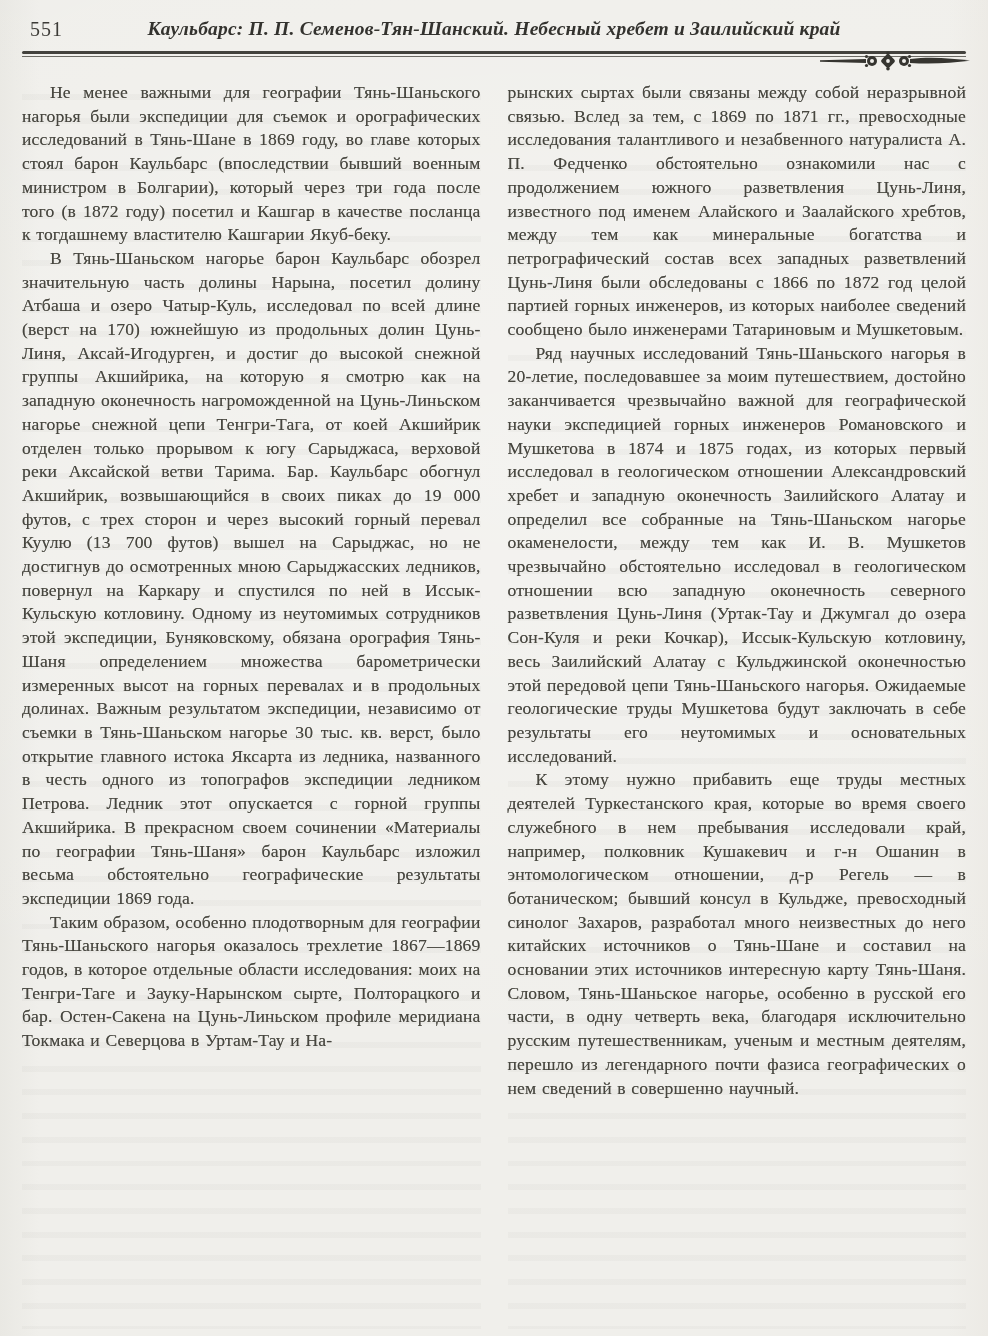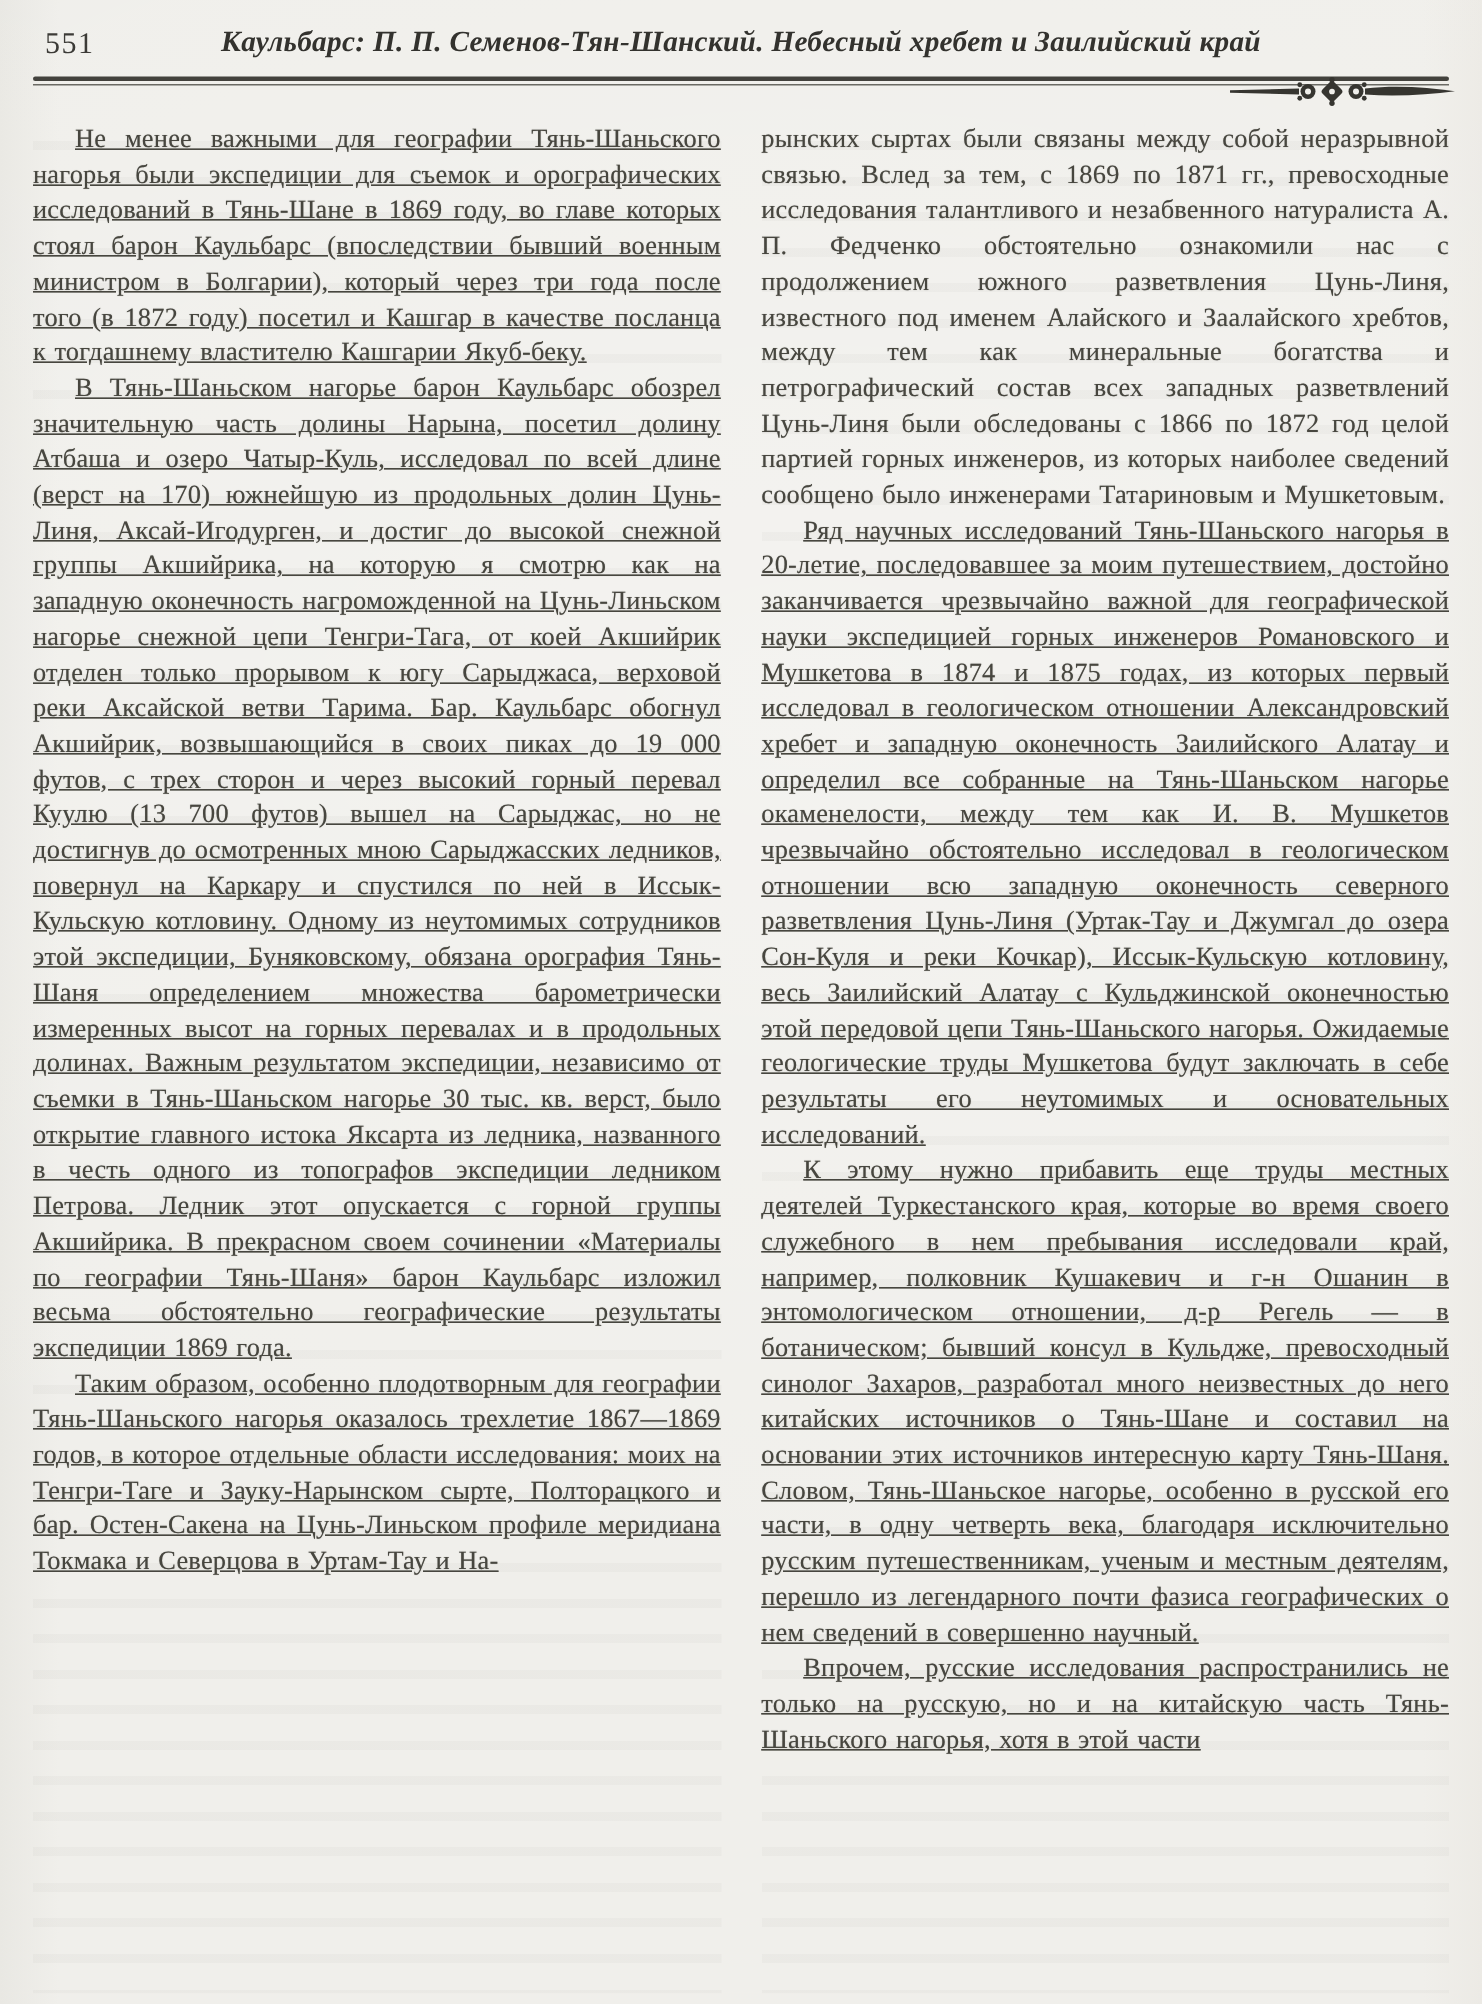--- a/index.html
+++ b/index.html
@@ -68,21 +68,21 @@
     -webkit-hyphens: auto;
     color: #47463f;
     
     background-image: repeating-linear-gradient(
       180deg,
       rgba(0,0,0,0) 0px, rgba(0,0,0,0) 13px,
       rgba(112,110,102,0.045) 13px, rgba(112,110,102,0.045) 19px,
       rgba(0,0,0,0) 19px, rgba(0,0,0,0) 23.7px);
   }
   .para { margin: 0; text-shadow: 0 0 0.6px rgba(70,69,62,0.55); }
-  .para.indent { text-indent: 28px; text-decoration: underline; }
+  .para.indent { text-indent: 28px; }
   .it { font-style: italic; }
 </style>
 </head>
 <body>
 
 <div class="page">
 
   <div class="hdr">
     <span class="page-num">551</span>
     <span class="running-title">Каульбарс: П. П. Семенов-Тян-Шанский. Небесный хребет и Заилийский край</span>
@@ -119,17 +119,16 @@
   <div class="columns">
     <div class="col" id="col-left">
         <p class="para indent"><span>Не менее важными для географии Тянь-Шаньского нагорья были экспедиции для съемок и орографических исследований в Тянь-Шане в 1869 году, во главе которых стоял барон Каульбарс (впоследствии бывший военным министром в Болгарии), который через три года после того (в 1872 году) посетил и Кашгар в качестве посланца к тогдашнему властителю Кашгарии Якуб-беку.</span></p>
         <p class="para indent"><span>В Тянь-Шаньском нагорье барон Каульбарс обозрел значительную часть долины Нарына, посетил долину Атбаша и озеро Чатыр-Куль, исследовал по всей длине (верст на 170) южнейшую из продольных долин Цунь-Линя, Аксай-Игодурген, и достиг до высокой снежной группы Акшийрика, на которую я смотрю как на западную оконечность нагроможденной на Цунь-Линьском нагорье снежной цепи Тенгри-Тага, от коей Акшийрик отделен только прорывом к югу Сарыджаса, верховой реки Аксайской ветви Тарима. Бар. Каульбарс обогнул Акшийрик, возвышающийся в своих пиках до 19 000 футов, с трех сторон и через высокий горный перевал Куулю (13 700 футов) вышел на Сарыджас, но не достигнув до осмотренных мною Сарыджасских ледников, повернул на Каркару и спустился по ней в Иссык-Кульскую котловину. Одному из неутомимых сотрудников этой экспедиции, Буняковскому, обязана орография Тянь-Шаня определением множества барометрически измеренных высот на горных перевалах и в продольных долинах. Важным результатом экспедиции, независимо от съемки в Тянь-Шаньском нагорье 30 тыс. кв. верст, было открытие главного истока Яксарта из ледника, названного в честь одного из топографов экспедиции ледником Петрова. Ледник этот опускается с горной группы Акшийрика. В прекрасном своем сочинении «Материалы по географии Тянь-Шаня» барон Каульбарс изложил весьма обстоятельно географические результаты экспедиции 1869 года.</span></p>
         <p class="para indent"><span>Таким образом, особенно плодотворным для географии Тянь-Шаньского нагорья оказалось трехлетие 1867—1869 годов, в которое отдельные области исследования: моих на Тенгри-Таге и Зауку-Нарынском сырте, Полторацкого и бар. Остен-Сакена на Цунь-Линьском профиле меридиана Токмака и Северцова в Уртам-Тау и На-</span></p>
       </div>
     <div class="col" id="col-right">
         <p class="para"><span>рынских сыртах были связаны между собой неразрывной связью. Вслед за тем, с 1869 по 1871 гг., превосходные исследования талантливого и незабвенного натуралиста А. П. Федченко обстоятельно ознакомили нас с продолжением южного разветвления Цунь-Линя, известного под именем Алайского и Заалайского хребтов, между тем как минеральные богатства и петрографический состав всех западных разветвлений Цунь-Линя были обследованы с 1866 по 1872 год целой партией горных инженеров, из которых наиболее сведений сообщено было инженерами Татариновым и Мушкетовым.</span></p>
         <p class="para indent"><span>Ряд научных исследований Тянь-Шаньского нагорья в 20-летие, последовавшее за моим путешествием, достойно заканчивается чрезвычайно важной для географической науки экспедицией горных инженеров Романовского и Мушкетова в 1874 и 1875 годах, из которых первый исследовал в геологическом отношении Александровский хребет и западную оконечность Заилийского Алатау и определил все собранные на Тянь-Шаньском нагорье окаменелости, между тем как И. В. Мушкетов чрезвычайно обстоятельно исследовал в геологическом отношении всю западную оконечность северного разветвления Цунь-Линя (Уртак-Тау и Джумгал до озера Сон-Куля и реки Кочкар), Иссык-Кульскую котловину, весь Заилийский Алатау с Кульджинской оконечностью этой передовой цепи Тянь-Шаньского нагорья. Ожидаемые геологические труды Мушкетова будут заключать в себе результаты его неутомимых и основательных исследований.</span></p>
         <p class="para indent"><span>К этому нужно прибавить еще труды местных деятелей Туркестанского края, которые во время своего служебного в нем пребывания исследовали край, например, полковник Кушакевич и г-н Ошанин в энтомологическом отношении, д-р Регель — в ботаническом; бывший консул в Кульдже, превосходный синолог Захаров, разработал много неизвестных до него китайских источников о Тянь-Шане и составил на основании этих источников интересную карту Тянь-Шаня. Словом, Тянь-Шаньское нагорье, особенно в русской его части, в одну четверть века, благодаря исключительно русским путешественникам, ученым и местным деятелям, перешло из легендарного почти фазиса географических о нем сведений в совершенно научный.</span></p>
-        <p class="para indent"><span>Впрочем, русские исследования распространились не только на русскую, но и на китайскую часть Тянь-Шаньского нагорья, хотя в этой части</span></p>
       </div>
   </div>
 
 </div>
 
 </body></html>

